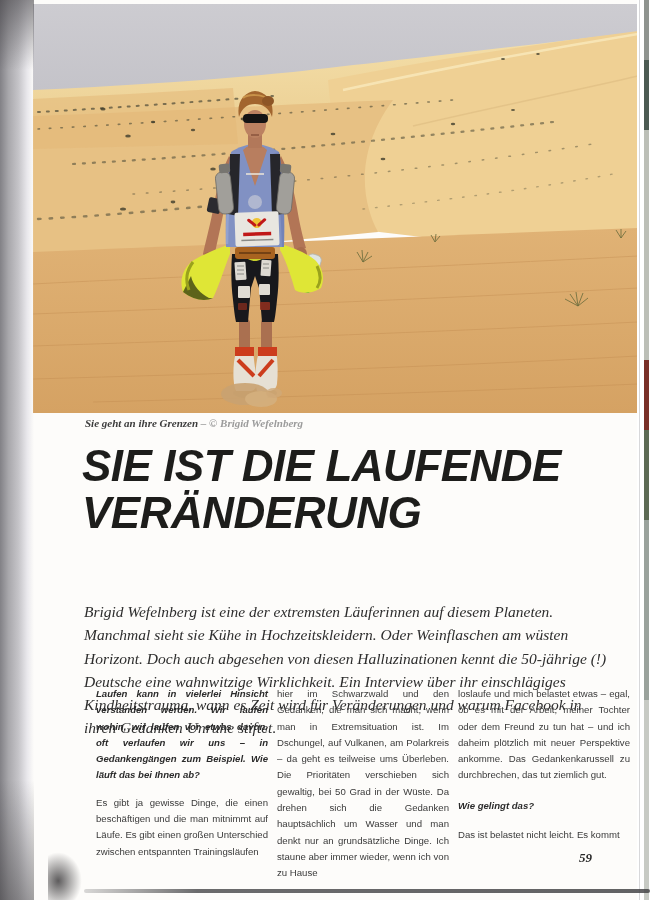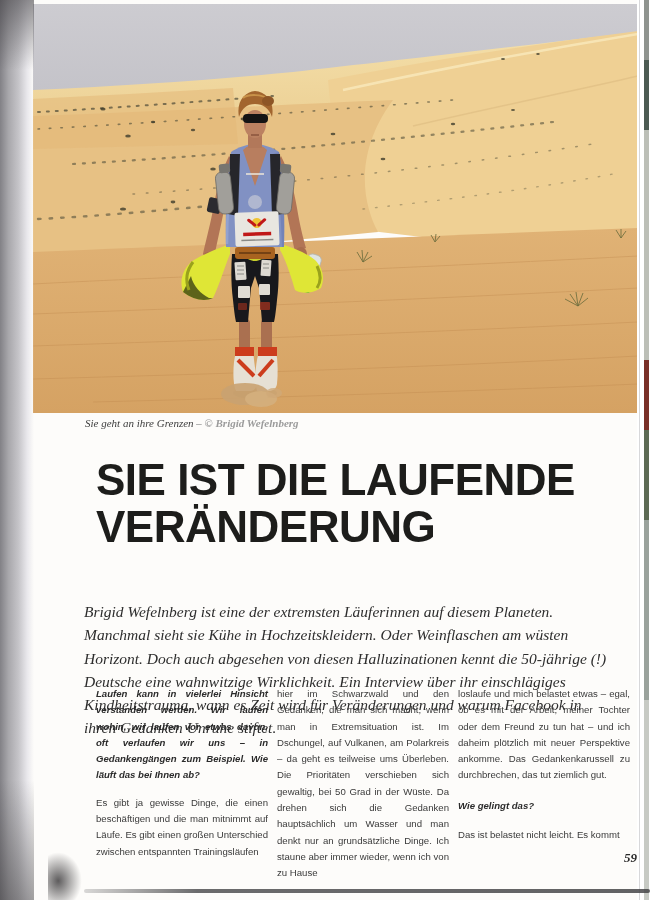--- a/index.html
+++ b/index.html
@@ -40,21 +40,21 @@
   
   .photo{
     position:absolute;left:33px;top:4px;width:605px;height:409px;overflow:hidden;
   }
   
   .caption{
     position:absolute;left:85px;top:417px;width:520px;
     font-family:"Liberation Serif", serif;font-style:italic;font-size:11px;color:#3c3c3c;
   }
   .caption .credit{color:#9b9b9b;font-weight:bold;}
-  .caption .title{font-weight:normal;}
+  .caption .title{font-weight:bold;}
   
   .headline{
     position:absolute;left:82px;top:443px;width:545px;
     font-family:"Liberation Sans", sans-serif;font-weight:bold;
     font-size:44px;line-height:1.06;letter-spacing:-0.5px;color:#1d1d1b;
   }
   
   .intro{
     position:absolute;left:84px;top:556px;width:532px;
     font-family:"Liberation Serif", serif;font-style:italic;
@@ -66,21 +66,21 @@
   }
   .col{width:172px;}
   .col p{
     margin:0 0 11px 0;
     font-family:"Liberation Sans", sans-serif;font-size:9.6px;line-height:1.7;
     color:#3a3a3a;text-align:justify;
   }
   .col p.question{font-weight:bold;font-style:italic;color:#2b2b2b;}
   
   .pagenum{
-    position:absolute;left:624px;top:850px;
+    position:absolute;left:579px;top:850px;
     font-family:"Liberation Serif", serif;font-style:italic;font-weight:bold;
     font-size:13px;color:#2a2a2a;
   }
 </style>
 </head>
 <body>
 
 <div class="scan-left"></div>
 <div class="scan-corner-blob"></div>
 <div class="scan-bottom-line"></div>
@@ -258,21 +258,21 @@
     <ellipse cx="235" cy="97" rx="6" ry="5" fill="#8d5526"></ellipse>
     <rect x="210" y="110" width="25" height="9" rx="4" fill="#141414"></rect>
   </g>
 </svg>
 </div>
 
 <div class="caption">
   <span class="title">Sie geht an ihre Grenzen</span><span class="credit"> – © Brigid Wefelnberg</span>
 </div>
 
-<h1 class="headline" style="margin:14px;">
+<h1 class="headline" style="margin:0;font-style:italic;">
   <span style="display:block;">SIE IST DIE LAUFENDE</span>
   <span style="display:block;">VERÄNDERUNG</span>
 </h1>
 
 <p class="intro">Brigid Wefelnberg ist eine der extremsten Läuferinnen auf diesem Planeten. Manchmal sieht sie Kühe in Hochzeitskleidern. Oder Weinflaschen am wüsten Horizont. Doch auch abgesehen von diesen Halluzinationen kennt die 50-jährige (!) Deutsche eine wahnwitzige Wirklichkeit. Ein Interview über ihr einschlägiges Kindheitstrauma, wann es Zeit wird für Veränderungen und warum Facebook in ihren Gedanken Unruhe stiftet.</p>
 
 <div class="columns">
   <div class="col">
     <p class="question">Laufen kann in vielerlei Hinsicht verstanden werden. Wir laufen wohin, wir laufen vor etwas davon, oft verlaufen wir uns – in Gedankengängen zum Beispiel. Wie läuft das bei Ihnen ab?</p>
     <p>Es gibt ja gewisse Dinge, die einen beschäftigen und die man mitnimmt auf Läufe. Es gibt einen großen Unterschied zwischen entspannten Trainingsläufen</p>

